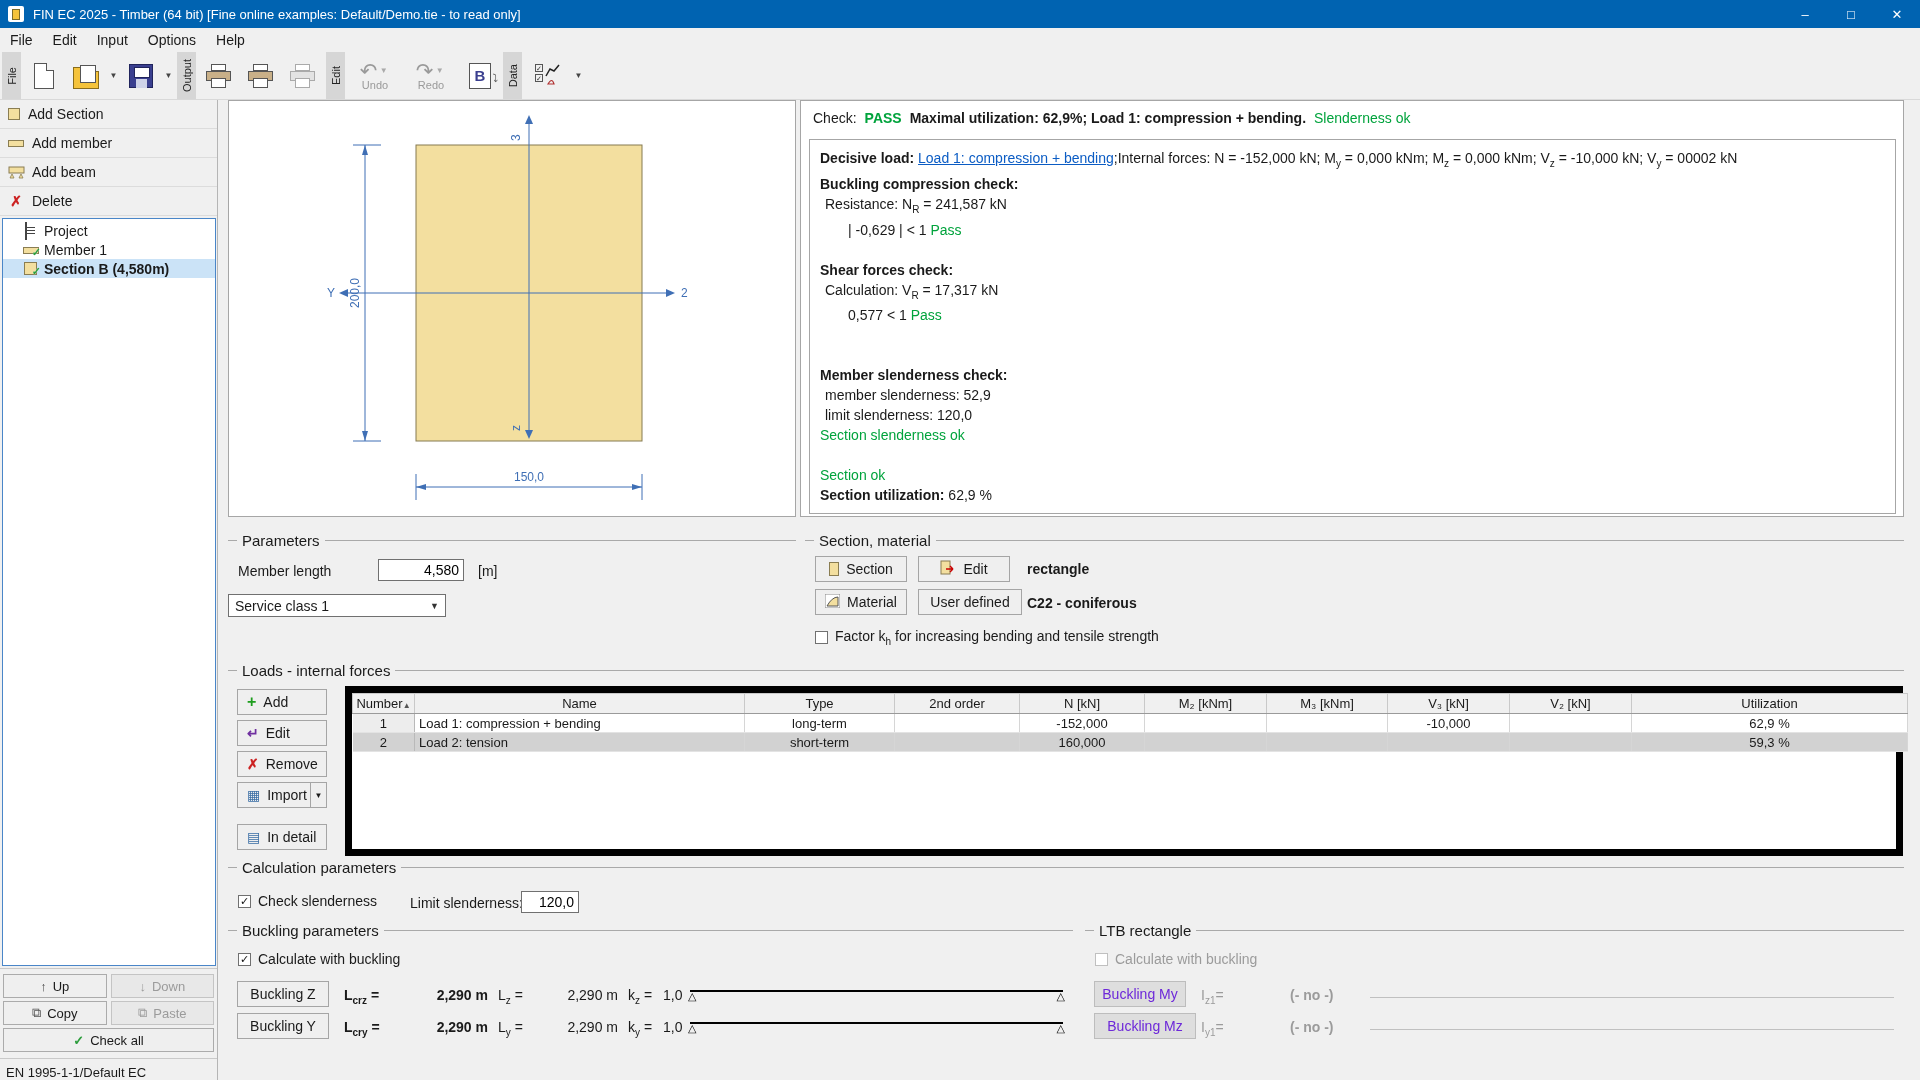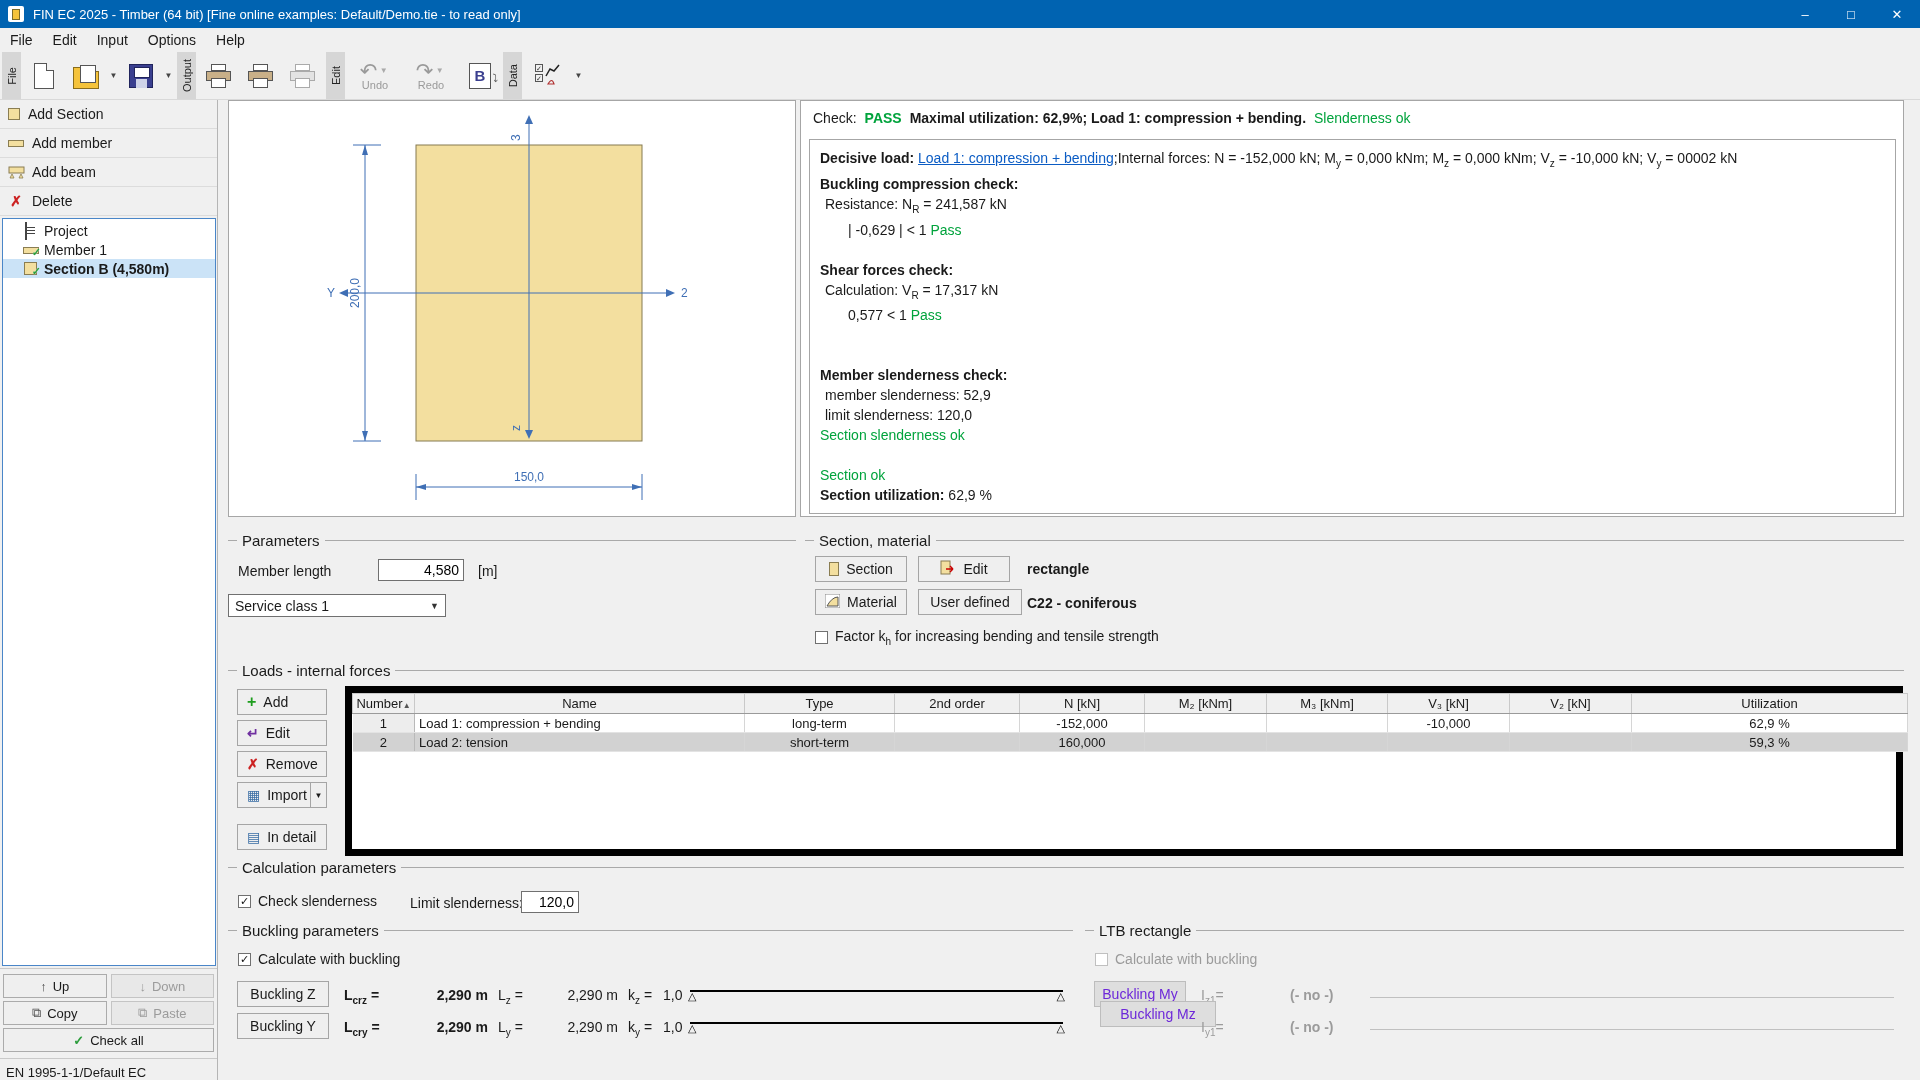--- a/index.html
+++ b/index.html
@@ -532,21 +532,21 @@
     <div class="cbrow gray" style="position:absolute; left:10px; top:20px;">
       <span class="cb dis"></span>
       <span>Calculate with buckling</span>
     </div>
     <div class="btn dis" style="position:absolute; left:9px; top:50px; width:92px;">
         <span>Buckling My</span>
       </div>
     <span class="gray" style="position:absolute; left:116px; top:56px;"><span>I</span><sub>z1</sub><span>=</span></span>
     <span class="gray bold" style="position:absolute; left:205px; top:56px;">(- no -)</span>
     <div class="ltb-line" style="left:285px; top:66px; width:524px;"></div>
-    <div class="btn dis" style="position:absolute; left:9px; top:70px; width:116px;margin-left:6px;">
+    <div class="btn dis" style="position:absolute; left:9px; top:82px; width:102px;">
         <span>Buckling Mz</span>
       </div>
     <span class="gray" style="position:absolute; left:116px; top:88px;"><span>I</span><sub>y1</sub><span>=</span></span>
     <span class="gray bold" style="position:absolute; left:205px; top:88px;">(- no -)</span>
     <div class="ltb-line" style="left:285px; top:98px; width:524px;"></div>
   </div>
 
 </div>
 
 </body></html>

